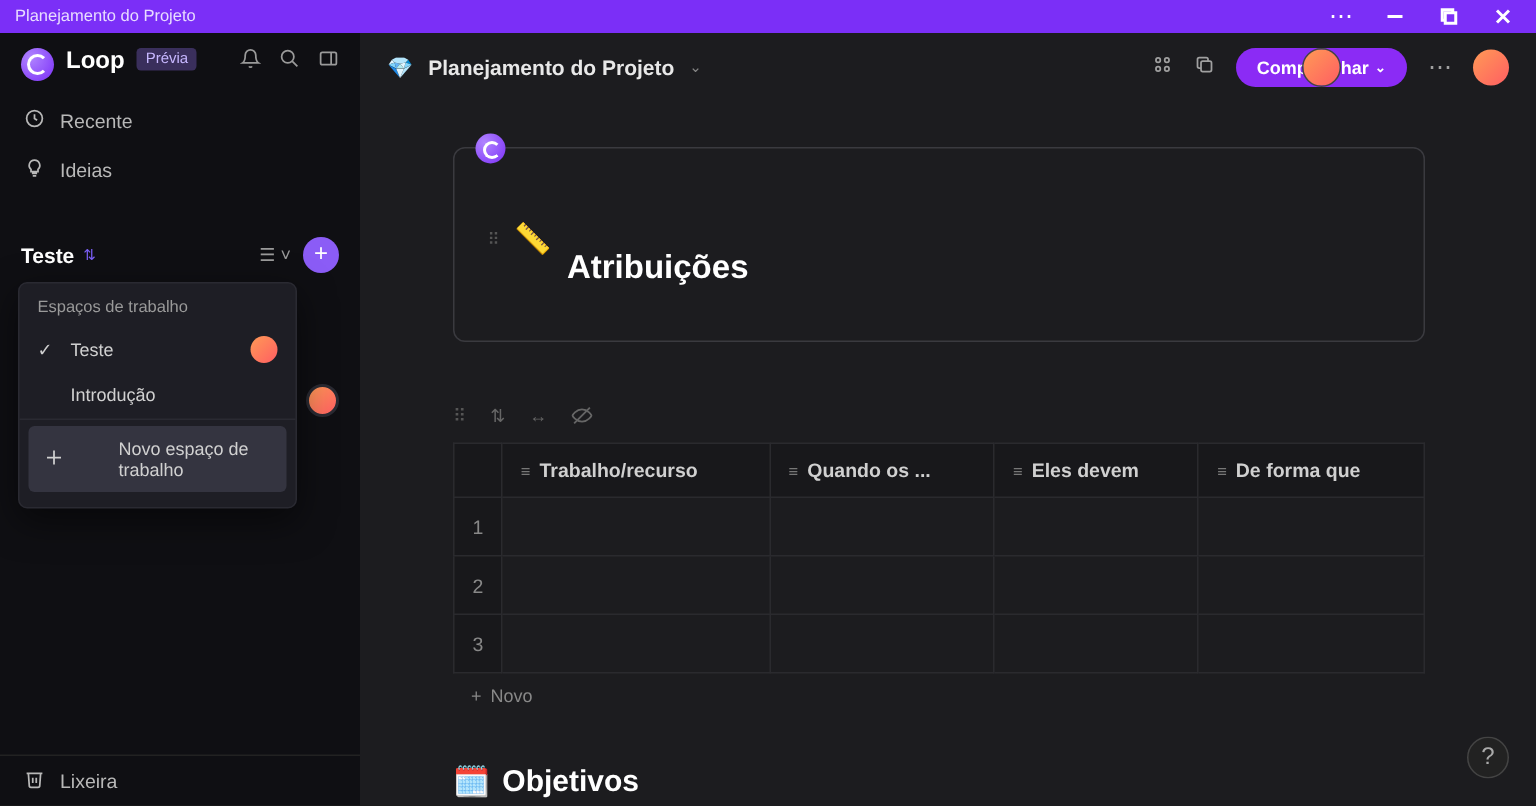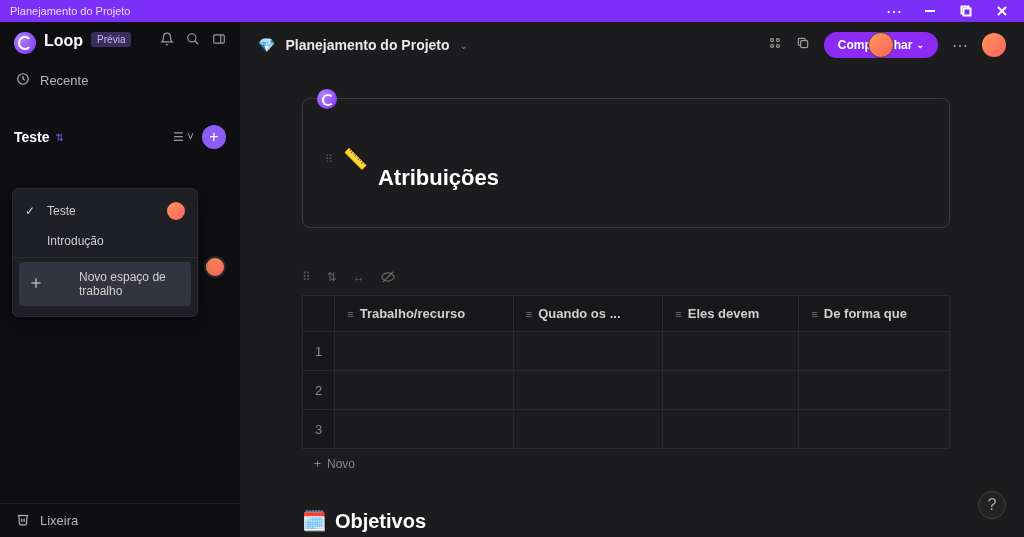--- a/index.html
+++ b/index.html
@@ -133,31 +133,38 @@
       </div>
     </div>
 
     <div class="nav-item">
       <span><svg viewBox="0 0 24 24">
             <circle cx="12" cy="12" r="9"></circle>
             <polyline points="12 7 12 12 15 14"></polyline>
           </svg></span>
       <span>Recente</span>
     </div>
+    <div class="nav-item">
+      <span><svg viewBox="0 0 24 24">
+            <path d="M9 18h6M10 21h4M12 3a6 6 0 0 0-4 10.5V16h8v-2.5A6 6 0 0 0 12 3z"></path>
+          </svg></span>
+      <span>Ideias</span>
+    </div>
 
     <div class="workspace-header">
       <span class="ws-name">Teste</span>
       <span class="ws-sort">⇅</span>
       <div class="ws-actions">
         <span class="list-icon">☰ ˅</span>
         <div class="add-btn">+</div>
       </div>
     </div>
 
     <div class="dropdown">
+      <div class="dropdown-header">Espaços de trabalho</div>
       <div class="dropdown-item sel">
         <span class="check">✓</span>
         <span>Teste</span>
         <span class="avatar-sm"></span>
       </div>
       <div class="dropdown-item">
         <span class="check"></span>
         <span>Introdução</span>
       </div>
       <div class="dropdown-divider"></div>

